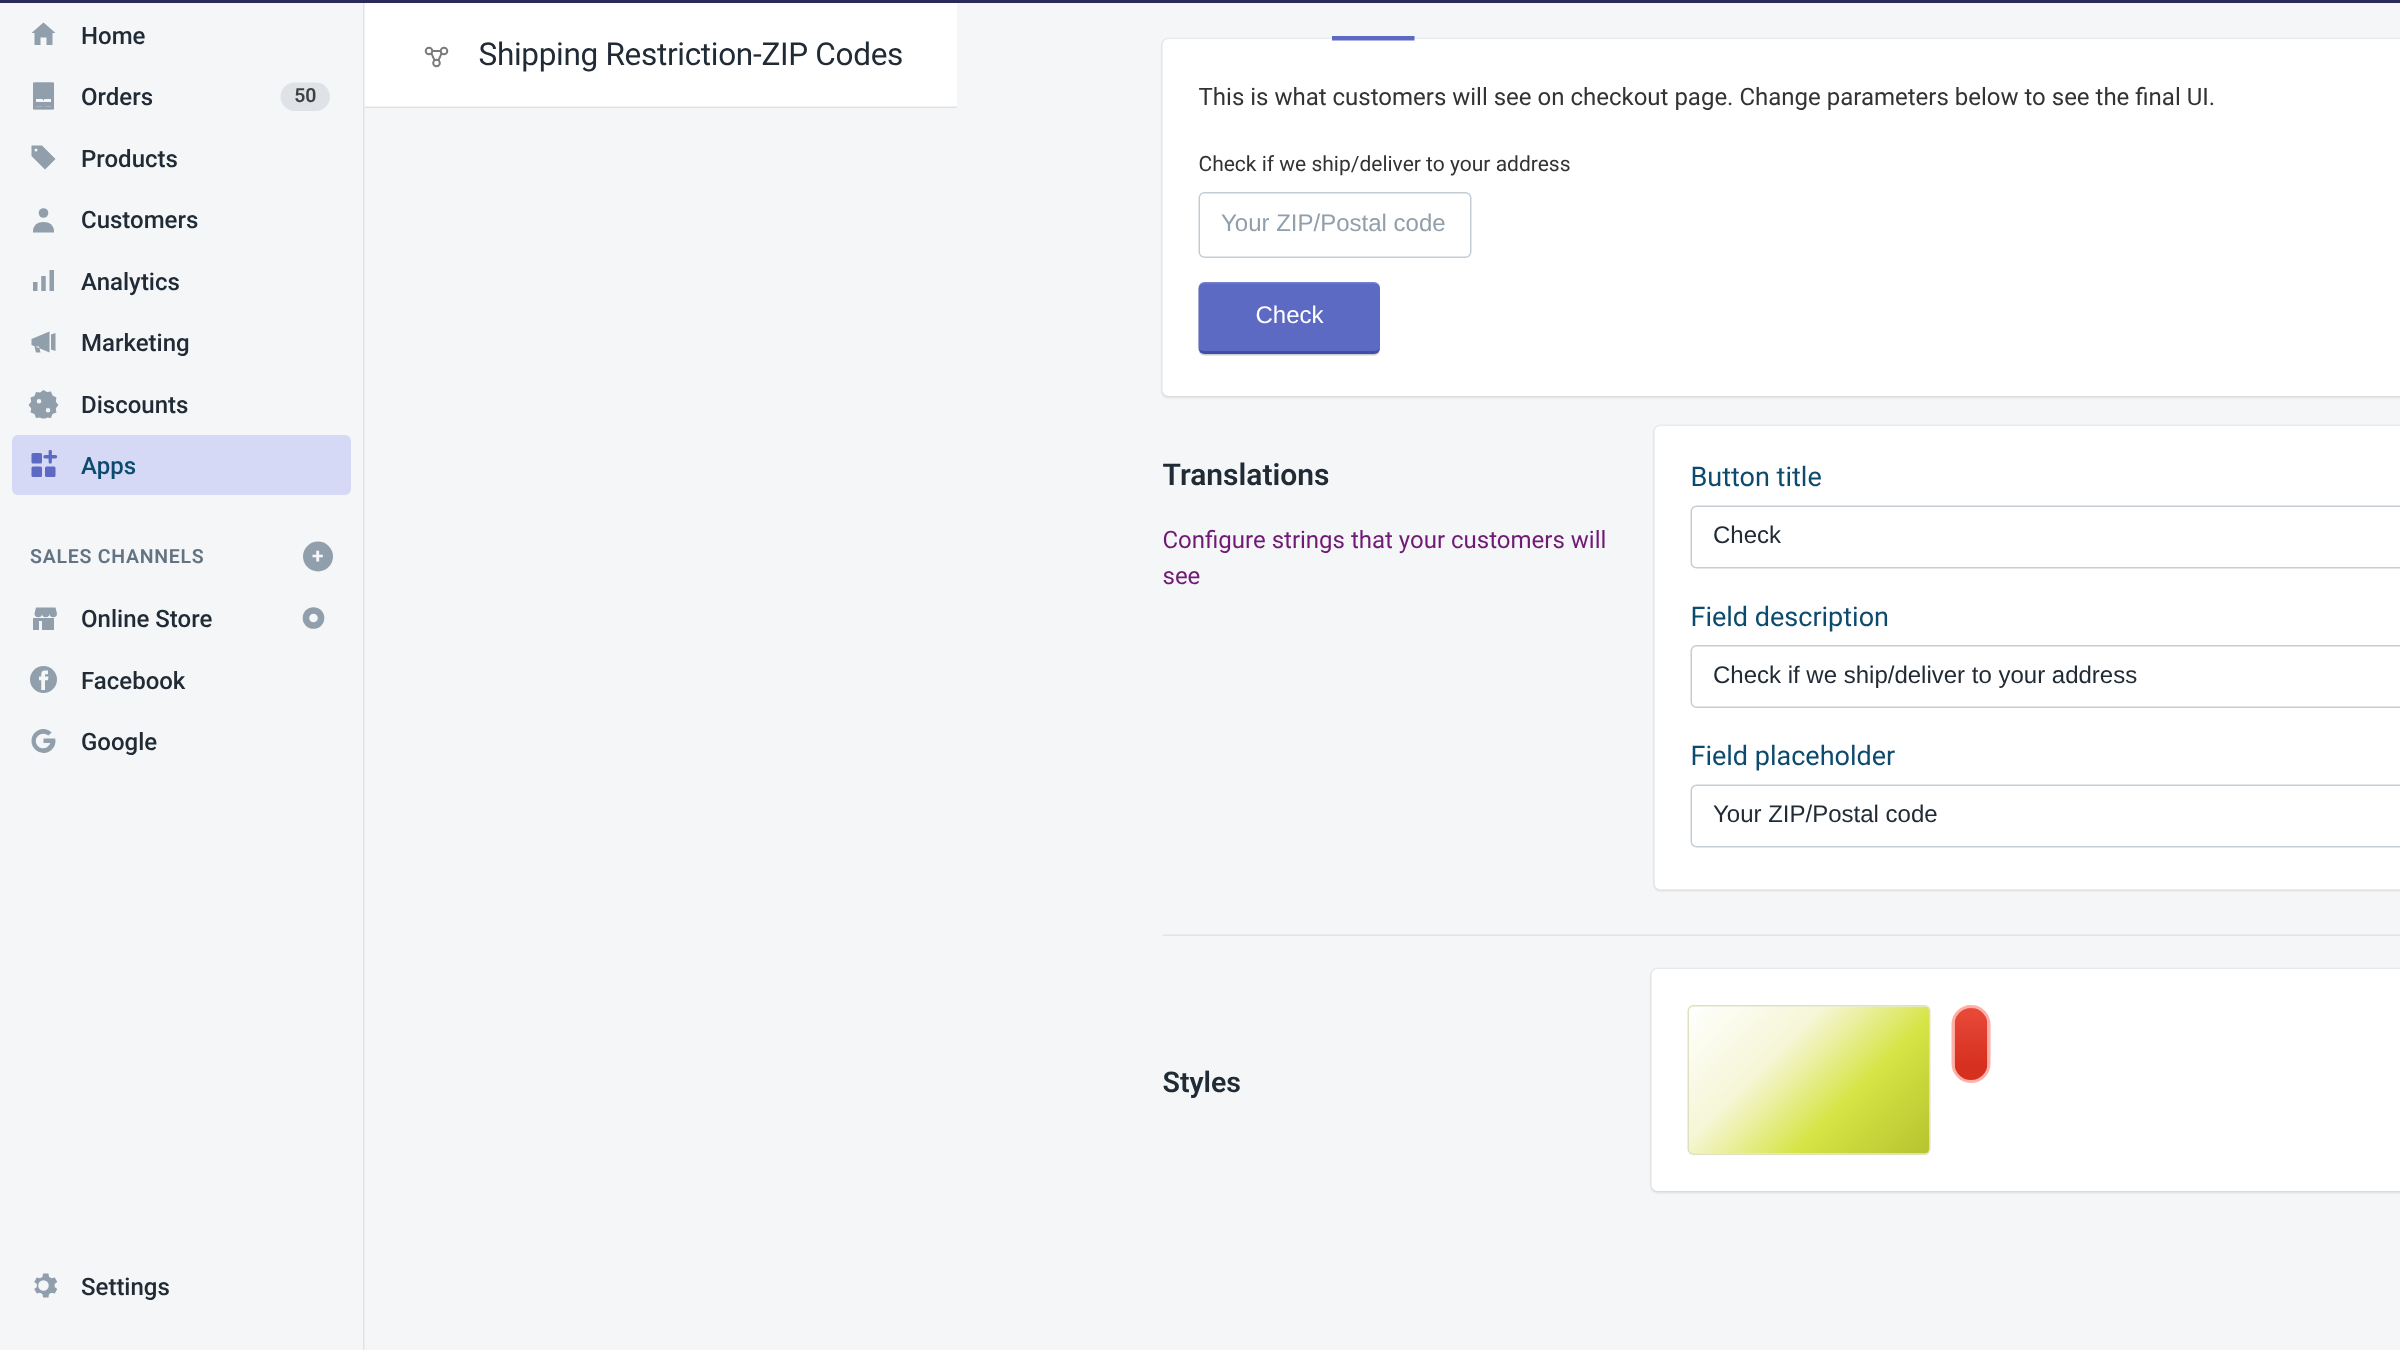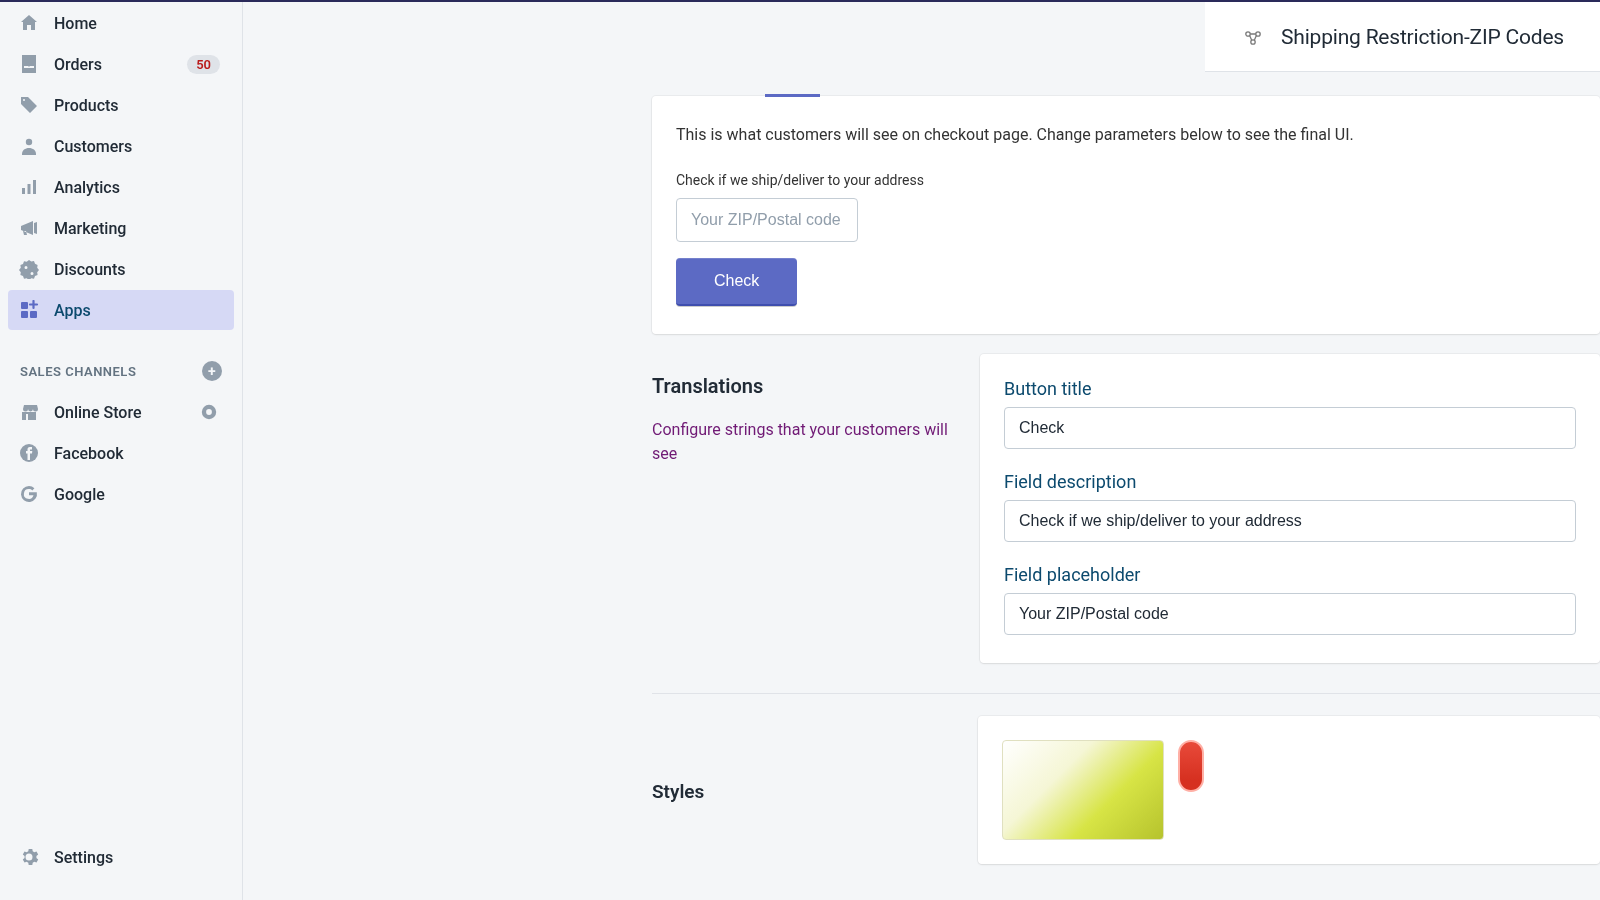--- a/index.html
+++ b/index.html
@@ -35,21 +35,21 @@
     .nav-item.active .nav-icon svg { fill: #5c6ac4; }
     .nav-icon {
       width: 22px; height: 22px;
       display: flex; align-items: center; justify-content: center;
       margin-right: 14px;
     }
     .nav-icon svg { width: 20px; height: 20px; fill: #919eab; }
     .nav-label { font-size: 16px; color: #212b36; font-weight: 500; }
     .nav-badge {
       position: absolute; right: 14px;
-      background: #dfe3e8; color: #b91c1c;
+      background: #dfe3e8; color: #404040;
       font-size: 13px; font-weight: 600;
       border-radius: 12px; padding: 2px 9px;
     }
     .section-heading {
       display: flex; align-items: center; justify-content: space-between;
       padding: 30px 20px 10px;
       font-size: 13px; font-weight: 600; letter-spacing: 0.5px;
       color: #637381;
     }
     .section-heading .circle-plus {
@@ -58,21 +58,21 @@
       color: #f4f6f8; font-weight: 700; font-size: 14px; cursor: pointer;
     }
     .sidebar-bottom {
       margin-top: auto; padding: 0 8px 22px;
     }
     .view-icon {
       position: absolute; right: 16px;
       width: 18px; height: 18px; fill:#919eab;
     }
 
-    .main { flex: 1; display: flex; flex-direction: column; overflow: hidden; align-items: flex-end; }
+    .main { flex: 1; display: flex; overflow: hidden; }
     .topbar {
       height: 70px; background: #fff; border-bottom: 1px solid #dfe3e8;
       display: flex; align-items: center; padding: 0 36px;
     }
     .topbar-icon { width: 24px; height: 24px; margin-right: 16px; }
     .topbar-title { font-size: 21px; color: #212b36; letter-spacing: -0.2px; }
 
     .content {
       flex: 1; overflow-y: auto; padding: 0 0 40px;
     }

